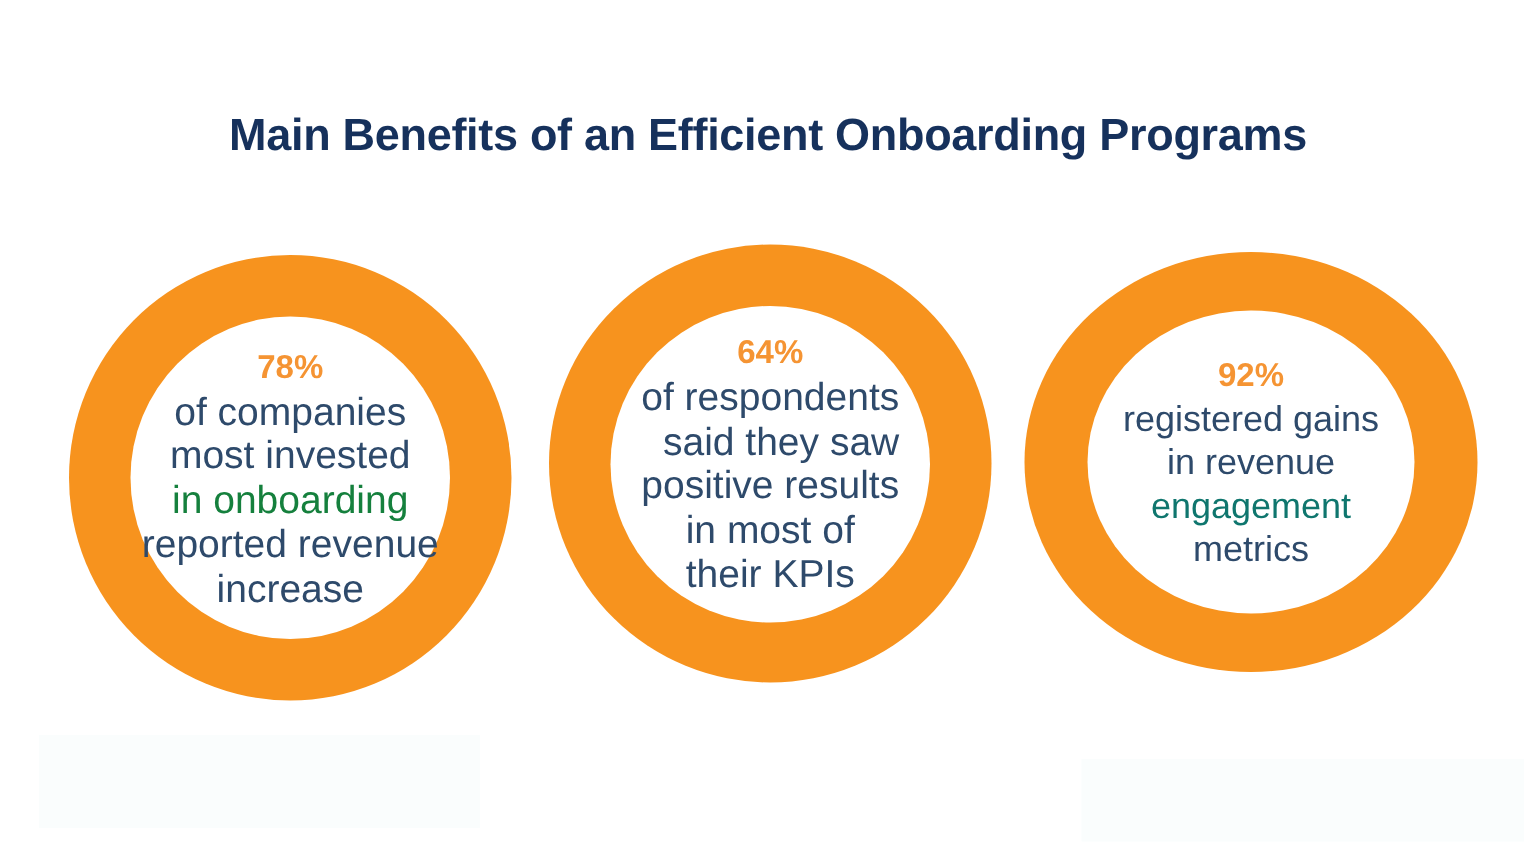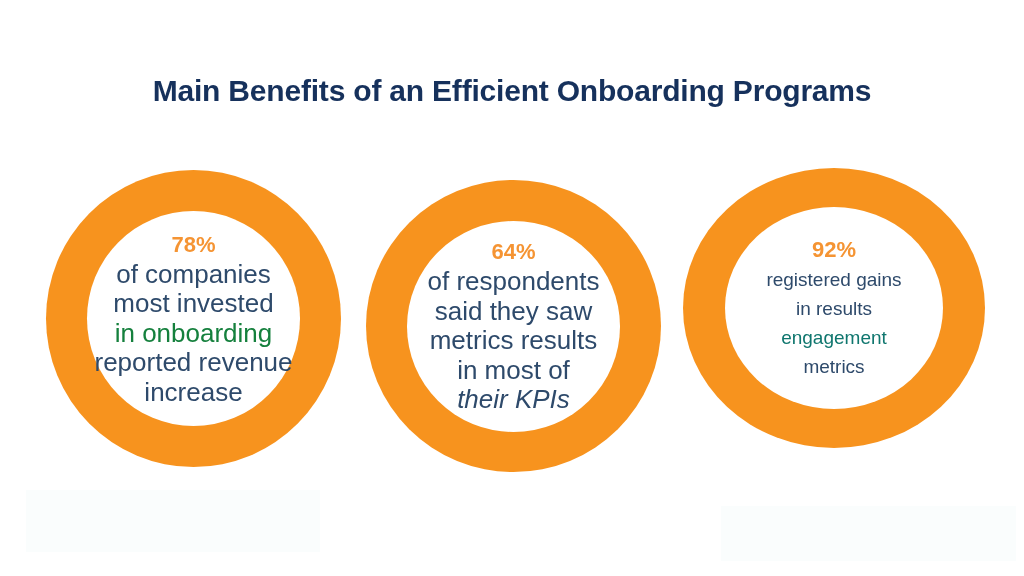--- a/index.html
+++ b/index.html
@@ -75,21 +75,21 @@
     align-items: center;
     justify-content: center;
     box-sizing: border-box;
     text-align: center;
   }
 
   
   .donut.d1 { left: 46px;  top: 170px; width: 295px; height: 297px; }
   .donut.d1 .donut-hole { width: 213px; height: 215px; }
 
-  .donut.d2 { left: 366px; top: 180px; width: 295px; height: 292px; }
+  .donut.d2 { left: 366px; top: 163px; width: 295px; height: 292px; }
   .donut.d2 .donut-hole { width: 213px; height: 211px; }
 
   .donut.d3 { left: 683px; top: 168px; width: 302px; height: 280px; }
   .donut.d3 .donut-hole { width: 218px; height: 202px; }
 
   
   .stat-value {
     font-size: 22px;
     line-height: 30px;
     font-weight: bold;
@@ -100,21 +100,21 @@
     margin: 0;
     padding: 0;
     list-style: none;
   }
   .stat-line {
     font-size: 26px;
     line-height: 29.5px;
     color: #2e4a6b;
     white-space: nowrap;
   }
-  .d3 .stat-line { font-size: 19px; line-height: 29px; }
+  .d3 .stat-line { font-size: 24px; line-height: 29px; }
 </style>
 </head>
 <body>
 
 <div id="infographic" style="background: rgb(255, 255, 255);">
 
   <div class="ghost-plate left" style="background: rgb(250, 253, 253);"></div>
   <div class="ghost-plate right" style="background: rgb(250, 253, 253);"></div>
 
   <h1 class="page-title" style="color: rgb(22, 49, 92);">Main Benefits of an Efficient Onboarding Programs</h1>
@@ -130,33 +130,33 @@
         <li class="stat-line" style="color: rgb(46, 74, 107);">increase</li>
       </ul>
     </div>
   </div>
 
   <div class="donut d2" style="background: rgb(247, 147, 30);">
     <div class="donut-hole" style="background: rgb(255, 255, 255);">
       <div class="stat-value" style="color: rgb(245, 148, 51);">64%</div>
       <ul class="stat-lines">
         <li class="stat-line" style="color: rgb(46, 74, 107);">of respondents</li>
-        <li class="stat-line" style="color: rgb(46, 74, 107);">said they saw</li>
-        <li class="stat-line" style="color: rgb(46, 74, 107);">metrics results</li>
+        <li class="stat-line" style="color: rgb(46, 74, 107); text-align: right;">said they saw</li>
+        <li class="stat-line" style="color: rgb(46, 74, 107);">positive results</li>
         <li class="stat-line" style="color: rgb(46, 74, 107);">in most of</li>
-        <li class="stat-line" style="color: rgb(46, 74, 107); font-style: italic;">their KPIs</li>
+        <li class="stat-line" style="color: rgb(46, 74, 107);">their KPIs</li>
       </ul>
     </div>
   </div>
 
   <div class="donut d3" style="background: rgb(247, 147, 30);">
     <div class="donut-hole" style="background: rgb(255, 255, 255);">
       <div class="stat-value" style="color: rgb(245, 148, 51);">92%</div>
       <ul class="stat-lines">
         <li class="stat-line" style="color: rgb(46, 74, 107);">registered gains</li>
-        <li class="stat-line" style="color: rgb(46, 74, 107);">in results</li>
+        <li class="stat-line" style="color: rgb(46, 74, 107);">in revenue</li>
         <li class="stat-line" style="color: #0f766e;">engagement</li>
         <li class="stat-line" style="color: rgb(46, 74, 107);">metrics</li>
       </ul>
     </div>
   </div>
 
 </div>
 
 </body></html>

